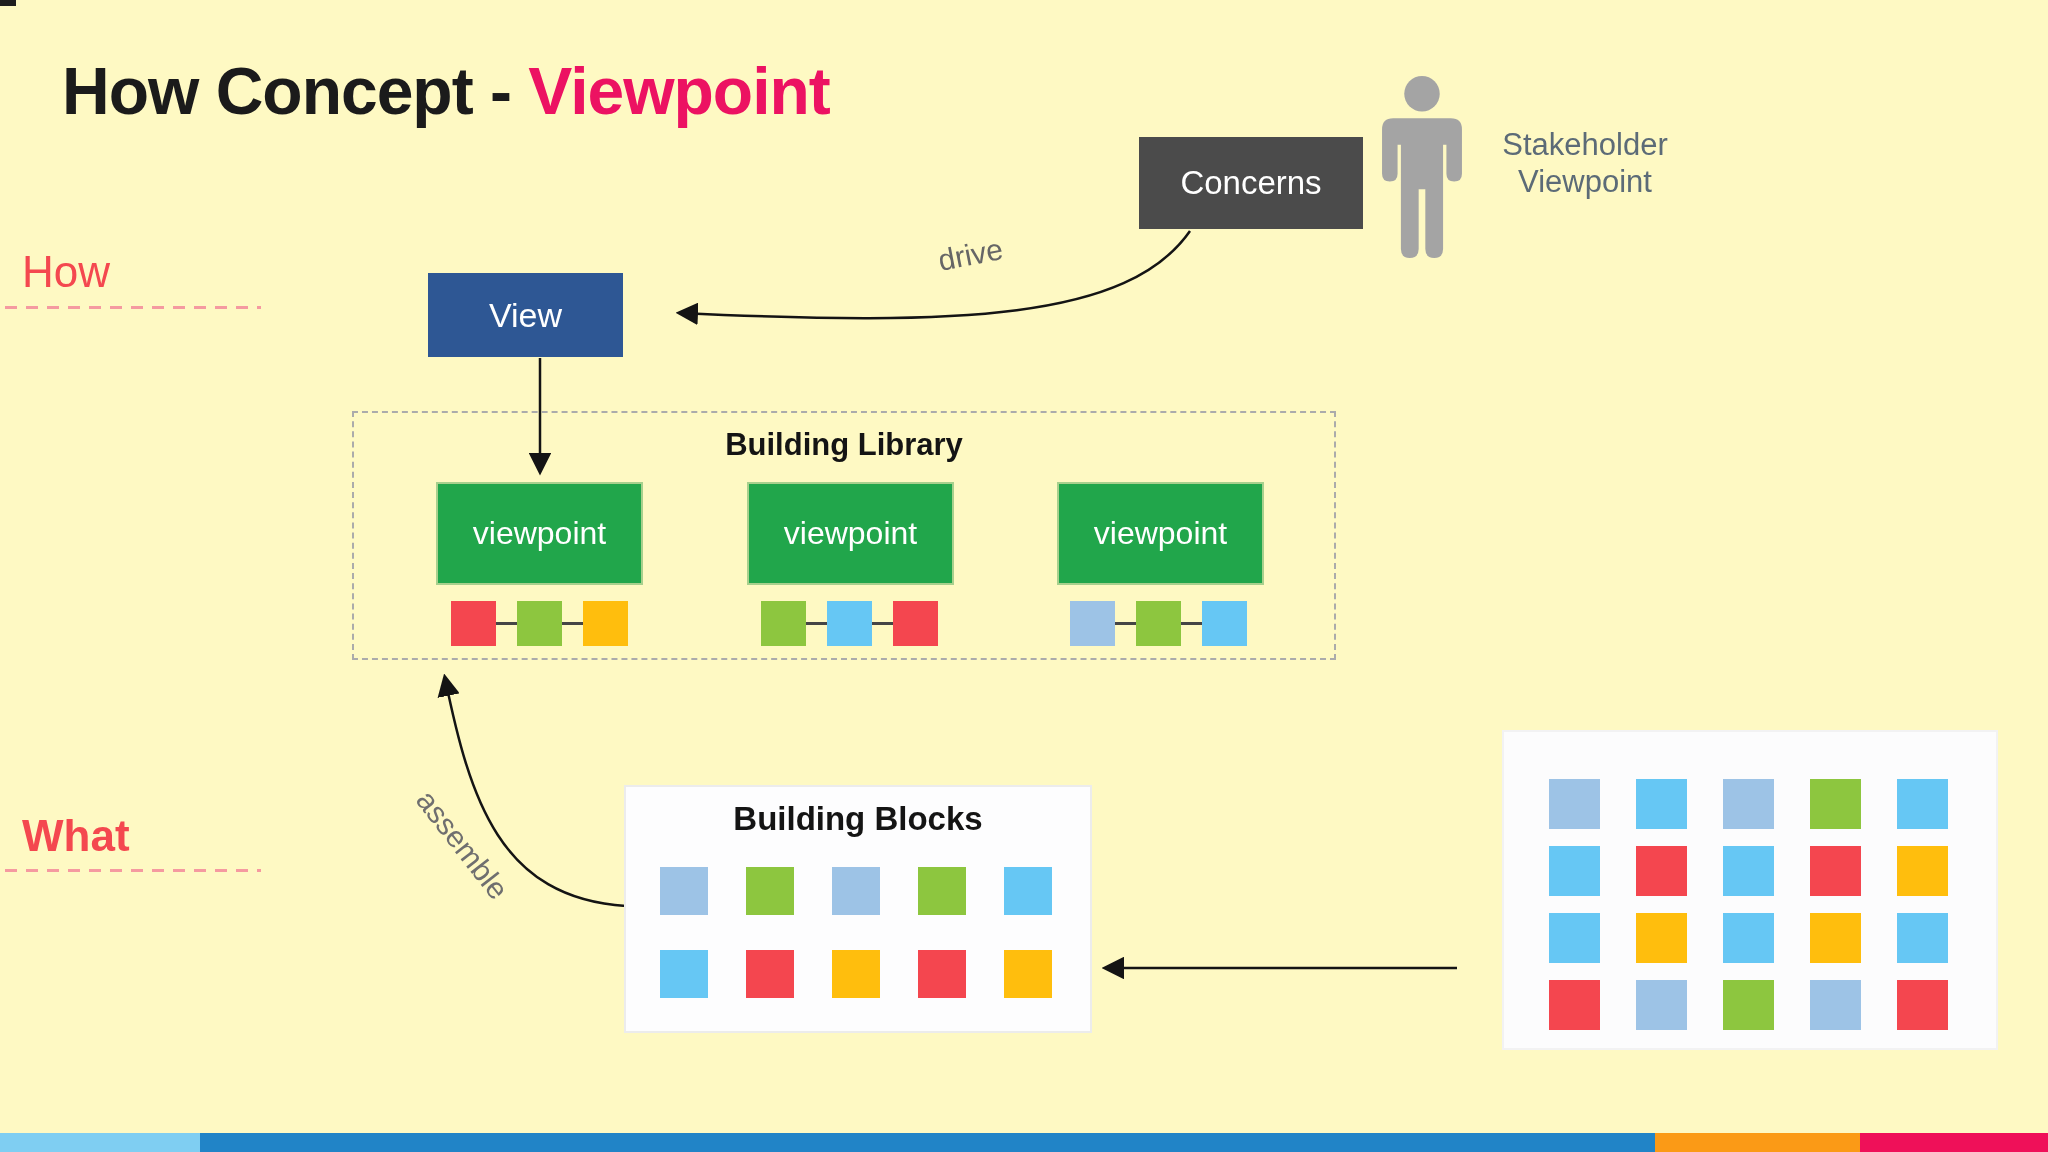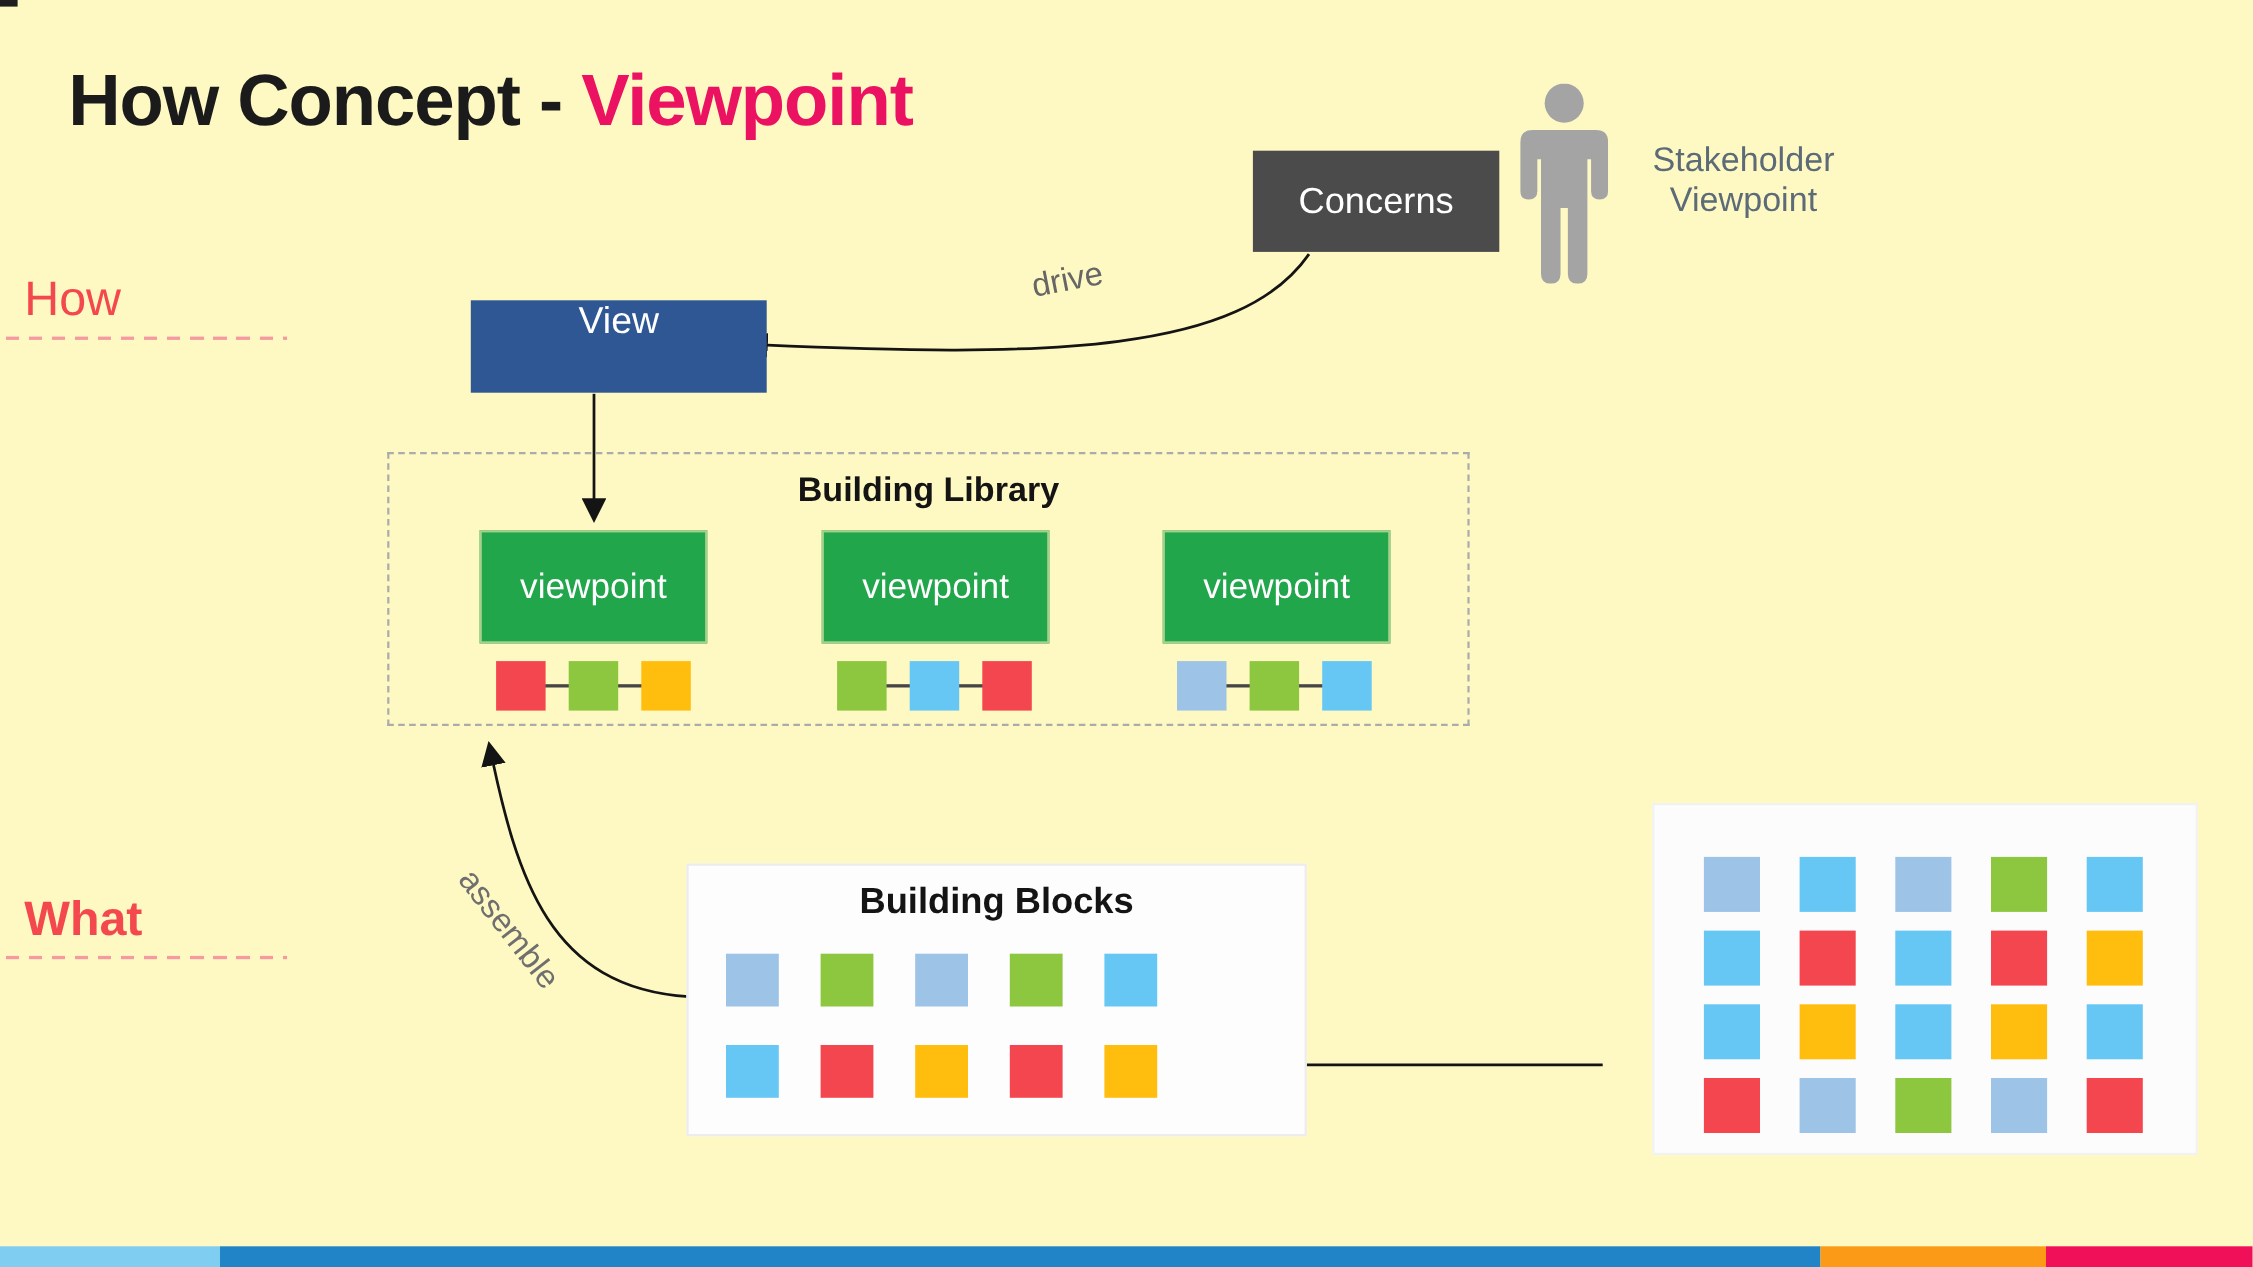--- a/index.html
+++ b/index.html
@@ -17,36 +17,36 @@
   .how-line{top:306px;} .what-line{top:869px;}
 
   .concerns-box{position:absolute;left:1139px;top:137px;width:224px;height:92px;background:#4B4B4B;
     display:flex;align-items:center;justify-content:center;color:#fff;font-size:33px;}
   .person{position:absolute;left:1382px;top:76px;width:80px;height:182px;}
   .stk-caption{position:absolute;left:1460px;top:126px;width:250px;text-align:center;
     color:#5C6B77;font-size:31px;line-height:37px;}
   .drive-label{position:absolute;left:938px;top:238px;font-size:30px;color:#666;
     transform:rotate(-11deg);transform-origin:center;}
 
-  .view-box{position:absolute;left:428px;top:273px;width:269px;height:84px;background:#2E5794;
-    display:flex;justify-content:center;color:#fff;font-size:34px;}
+  .view-box{position:absolute;left:428px;top:273px;width:195px;height:84px;background:#2E5794;
+    display:flex;align-items:center;justify-content:center;color:#fff;font-size:34px;}
 
   .library{position:absolute;left:352px;top:411px;width:984px;height:249px;box-sizing:border-box;
     border:2px dashed #ABABAB;}
   .library-title{margin-top:14px;text-align:center;font-size:31px;font-weight:600;color:#141414;}
   .vp-box{position:absolute;top:482px;width:207px;height:103px;box-sizing:border-box;
     background:#21A64B;border:2px solid #A8D08D;display:flex;align-items:center;justify-content:center;
     color:#fff;font-size:32px;}
   .vp1{left:436px;} .vp2{left:747px;} .vp3{left:1057px;}
   .trio{position:absolute;top:601px;height:45px;display:flex;column-gap:21px;}
   .trio::before{content:"";position:absolute;left:20px;right:20px;top:21px;height:3px;background:#454545;}
   .t1{left:451px;} .t2{left:761px;} .t3{left:1070px;}
   .trio .block{position:relative;width:45px;height:45px;}
 
-  .bb-box{position:absolute;left:624px;top:785px;width:564px;height:248px;box-sizing:border-box;
+  .bb-box{position:absolute;left:624px;top:785px;width:468px;height:248px;box-sizing:border-box;
     background:#FDFDFE;border:2px solid #ECECEC;}
   .bb-title{margin-top:13px;text-align:center;font-size:33px;font-weight:600;color:#141414;}
   .bb-grid{position:absolute;left:34px;top:80px;display:flex;flex-direction:column;row-gap:35px;}
   .bb-grid .grid-row{display:flex;column-gap:38px;}
   .bb-grid .cell{width:48px;height:48px;}
 
   .lego-box{position:absolute;left:1502px;top:730px;width:496px;height:320px;box-sizing:border-box;
     background:#FCFCFD;border:2px solid #F2F2F3;}
   .lego-grid{position:absolute;left:45px;top:47px;display:flex;flex-direction:column;row-gap:17px;}
   .lego-grid .grid-row{display:flex;column-gap:36px;}

